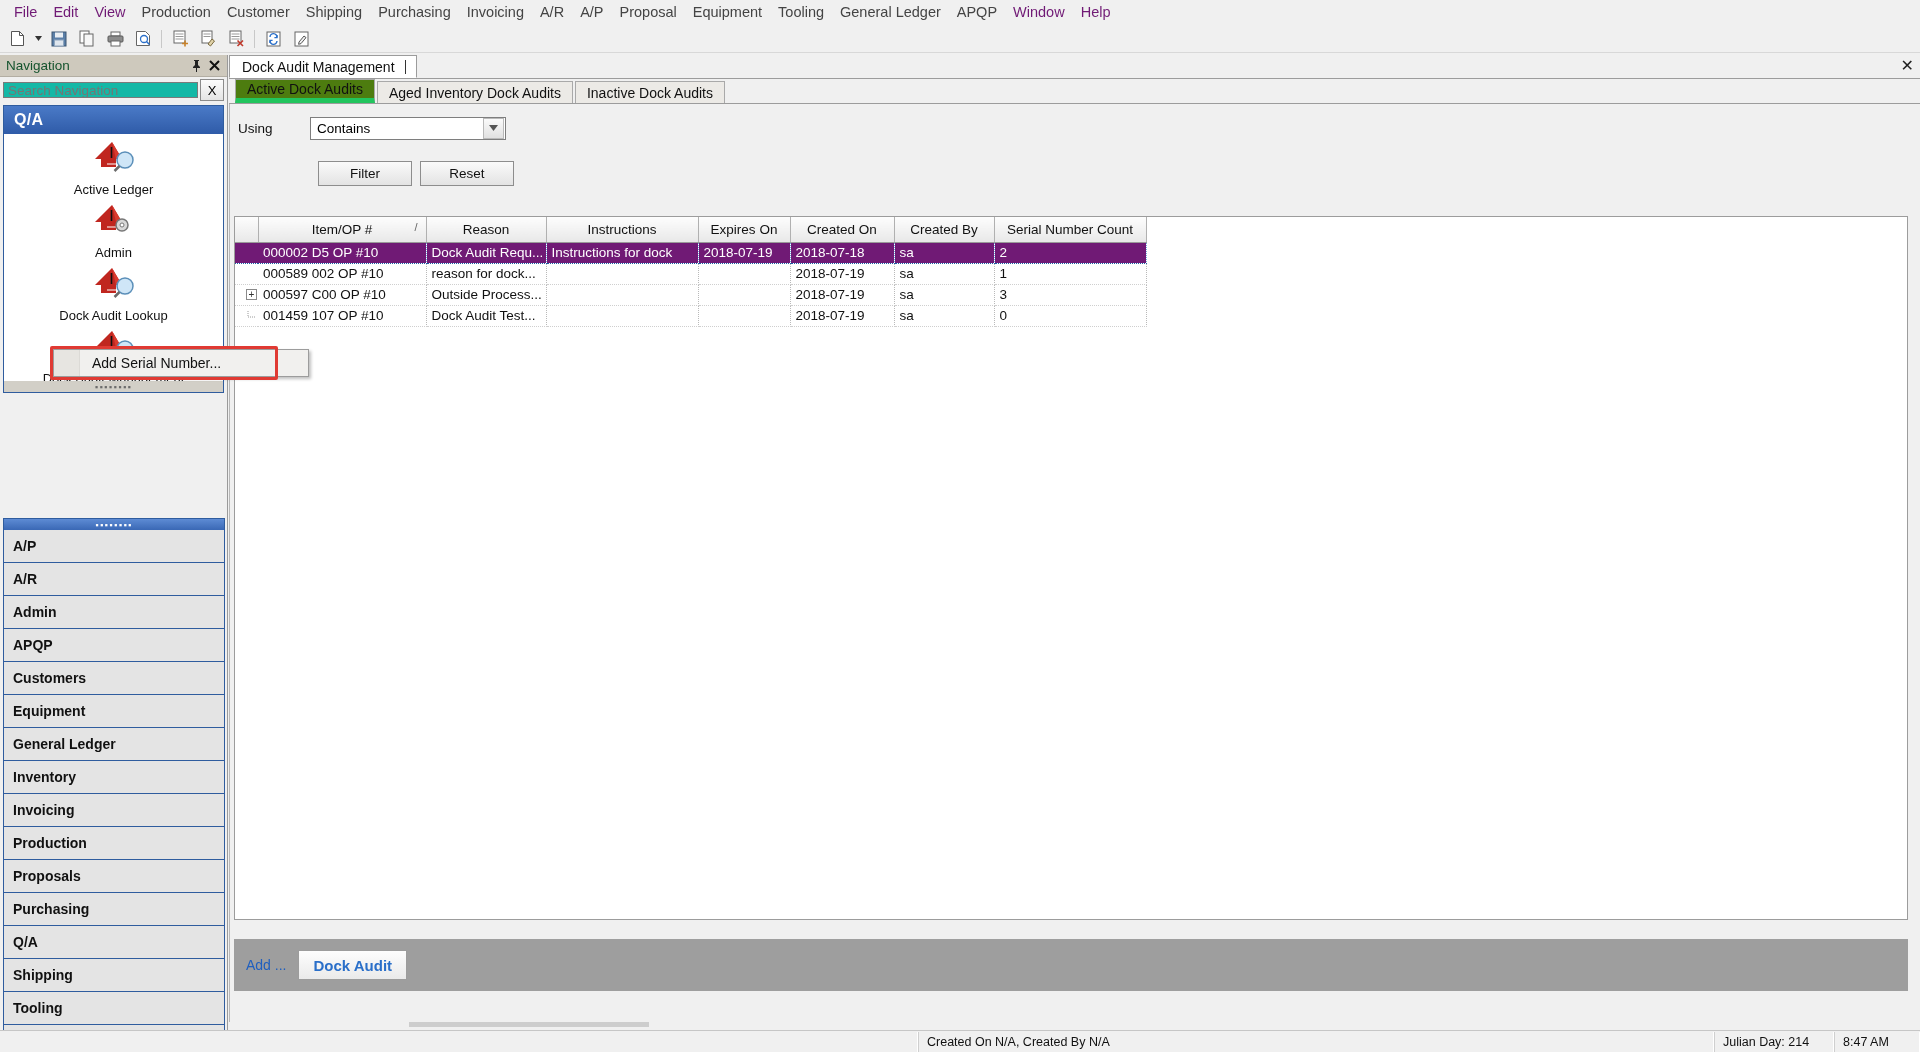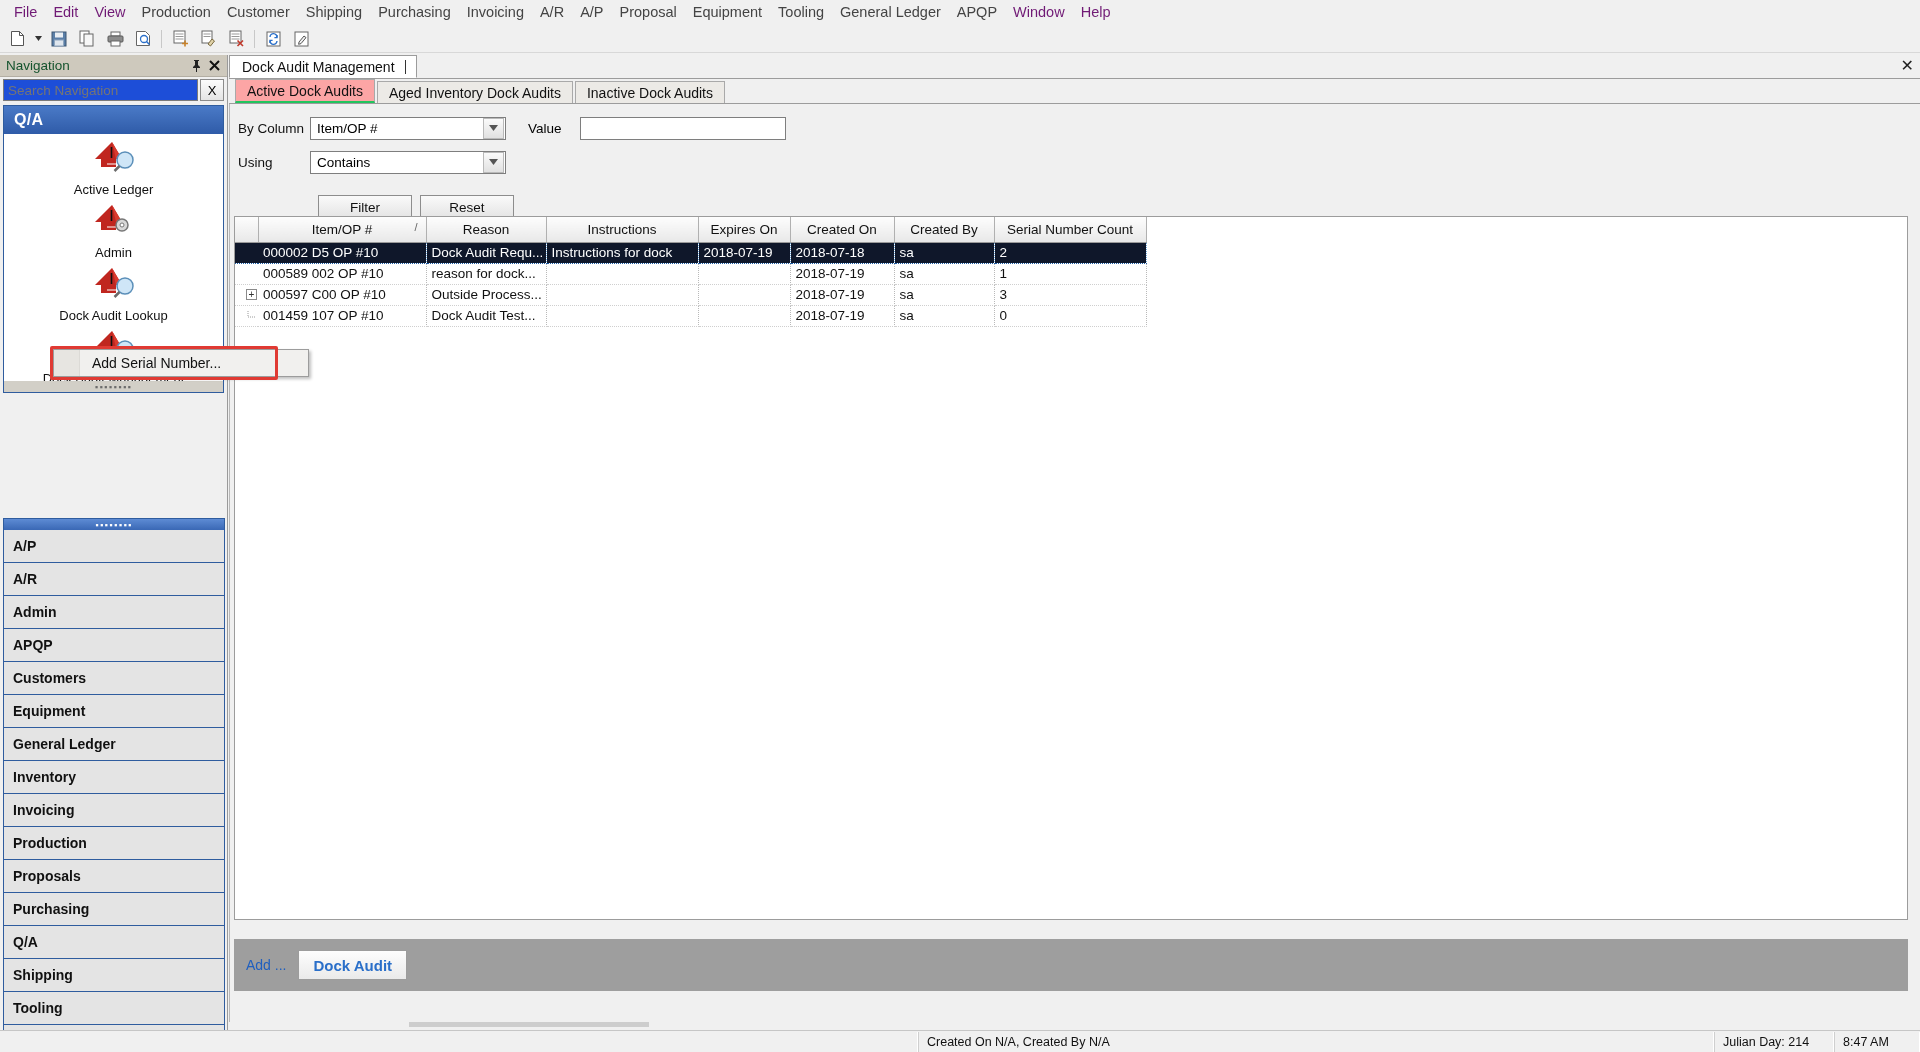--- a/index.html
+++ b/index.html
@@ -59,23 +59,23 @@
   .nav-header .spacer { flex: 1; }
   .nav-header .hicon {
     width: 18px; height: 18px; display: flex; align-items: center;
     justify-content: center; font-size: 13px; color: #222; cursor: default;
   }
   .nav-search {
     height: 26px; display: flex; align-items: center;
     padding: 2px 3px; background: #f0f0f0;
   }
   .nav-search input {
-    flex: 1; height: 22px; font-size: 13.5px;
+    flex: 1; height: 16px; font-size: 13.5px;
     font-family: "Liberation Sans", sans-serif;
-    border: 1px solid #7a7a7a; background: #1d4ed8;
+    border: 1px solid #7a7a7a; background: #14b8a6;
     padding: 0 4px; outline: none;
   }
   .nav-search .xbtn {
     width: 24px; height: 22px; margin-left: 2px;
     border: 1px solid #8b8b8b; background: linear-gradient(#fcfcfc,#e4e4e4);
     display: flex; align-items: center; justify-content: center;
     font-size: 13px; cursor: default;
   }
 
   .qa-group {
@@ -192,22 +192,22 @@
   }
   .sub-tab {
     height: 22px; padding: 0 11px;
     display: flex; align-items: center;
     font-size: 14px; color: #111;
     background: #eceae6; border: 1px solid #a9a9a9;
     border-bottom: none; margin-right: 2px;
     cursor: default;
   }
   .sub-tab.active {
-    background: #fca5a5; height: 24px;
-    border-bottom: 2px solid #22c55e;
+    background: #4d7c0f; height: 24px;
+    border-bottom: 5px solid #22c55e;
     position: relative; z-index: 2;
   }
 
   .panel-body {
     position: relative;
     height: 925px; background: #f0f0f0;
     border-left: 1px solid #b8b8b8;
   }
 
   
@@ -263,21 +263,21 @@
     font-size: 11px; color: #666;
   }
   table.grid td {
     height: 21px;
     font-size: 13.5px; color: #111;
     border-right: 1px dotted #b9b9b9;
     border-bottom: 1px dotted #cfcfcf;
     padding-left: 5px;
     white-space: nowrap; overflow: hidden;
   }
-  table.grid tr.selected td { background: #0f172a; color: #fff; border-right-color:#6fa8de; border-bottom-color:#1e5fa8; }
+  table.grid tr.selected td { background: #701a75; color: #fff; border-right-color:#6fa8de; border-bottom-color:#1e5fa8; }
   .col-exp { width: 22px; }
   .exp-box {
     width: 11px; height: 11px; margin-left: 6px;
     border: 1px solid #8a8a8a; background: #fff;
     display: flex; align-items: center; justify-content: center;
     font-size: 10px; line-height: 9px; color: #333; cursor: default;
   }
   .tree-elbow { display:block; width: 11px; height: 11px; margin-left: 6px; }
 
   
@@ -549,33 +549,20 @@
 
     <div class="sub-tabbar" id="subtabs">
         <div class="sub-tab active">Active Dock Audits</div>
         <div class="sub-tab">Aged Inventory Dock Audits</div>
         <div class="sub-tab">Inactive Dock Audits</div>
       </div>
 
     <div class="panel-body">
 
       <div class="filter-area">
-        <div class="f-row">
-          <div class="f-label">By Column</div>
-          <div class="f-select">
-            <span>Item/OP #</span>
-            <span class="arrow">
-              <svg width="9" height="6" viewBox="0 0 9 6">
-                  <path d="M0 0h9L4.5 6z" fill="#555"></path>
-                </svg>
-            </span>
-          </div>
-          <div class="f-value-lbl">Value</div>
-          <input class="f-input" type="text" value="" placeholder="" style="">
-        </div>
         <div class="f-row">
           <div class="f-label">Using</div>
           <div class="f-select">
             <span>Contains</span>
             <span class="arrow">
               <svg width="9" height="6" viewBox="0 0 9 6">
                   <path d="M0 0h9L4.5 6z" fill="#555"></path>
                 </svg>
             </span>
           </div>

